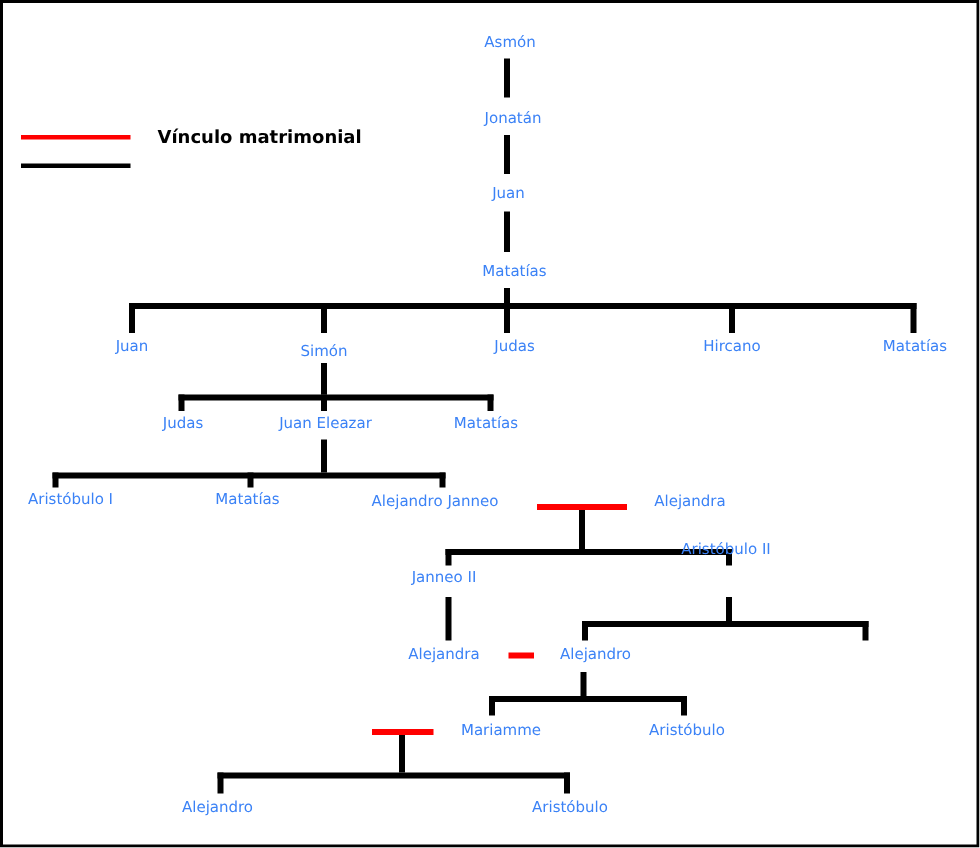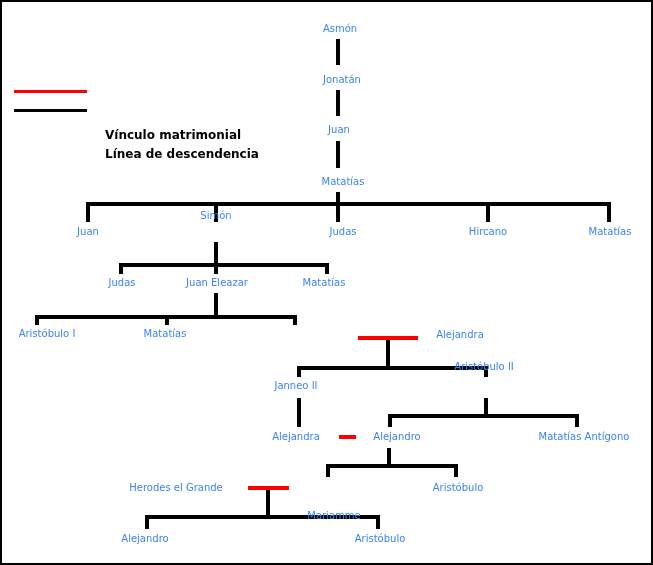--- a/index.html
+++ b/index.html
@@ -10,32 +10,31 @@
   }
   .node{
     position:absolute;transform:translateX(-50%);
     font-size:10px;line-height:16px;color:#3b82f6;white-space:nowrap;
   }
   .lh{position:absolute;height:4px;background:#000;}
   .lv{position:absolute;width:4px;background:#000;}
   .legend-swatch{position:absolute;height:3px;background:#000;}
   .legend-label{
     position:absolute;font-size:12px;font-weight:bold;line-height:14px;
-    color:#000;white-space:nowrap;margin-top:44px;
+    color:#000;white-space:nowrap;
   }
 </style>
 </head>
 <body>
 
 <div class="canvas">
 
   <div class="legend-swatch" style="left: 12px; top: 88px; width: 73px; background: rgb(255, 0, 0);"></div>
   <div class="legend-label" style="left:103px;top:82px">Vínculo matrimonial</div>
   <div class="legend-swatch" style="left: 12px; top: 107px; width: 73px; background: rgb(0, 0, 0);"></div>
-  <div class="legend-label" style="left:103px;top:101px">Línea de descendencia</div>
 
   <div class="lv" style="left:334px;top:37px;height:26px"></div>
   <div class="lv" style="left:334px;top:88px;height:26px"></div>
   <div class="lv" style="left:334px;top:139px;height:27px"></div>
   <div class="lv" style="left:334px;top:190px;height:14px"></div>
 
   <div class="lh" style="left:84px;top:200px;width:525px"></div>
   <div class="lv" style="left:84px;top:200px;height:20px"></div>
   <div class="lv" style="left:212px;top:200px;height:20px"></div>
   <div class="lv" style="left:334px;top:200px;height:20px"></div>
@@ -80,40 +79,39 @@
   <div class="lh" style="left:143px;top:513px;width:235px"></div>
   <div class="lv" style="left:143px;top:513px;height:14px"></div>
   <div class="lv" style="left:374px;top:513px;height:14px"></div>
 
   <div class="node" style="left:338px;top:19px">Asmón</div>
   <div class="node" style="left:340px;top:70px">Jonatán</div>
   <div class="node" style="left:337px;top:120px">Juan</div>
   <div class="node" style="left:341px;top:172px">Matatías</div>
 
   <div class="node" style="left:86px;top:222px">Juan</div>
-  <div class="node" style="left:214px;top:206px">Simón</div>
+  <div class="node" style="left:214px;top:225px">Simón</div>
   <div class="node" style="left:341px;top:222px">Judas</div>
   <div class="node" style="left:486px;top:222px">Hircano</div>
   <div class="node" style="left:608px;top:222px">Matatías</div>
 
   <div class="node" style="left:120px;top:273px">Judas</div>
   <div class="node" style="left:215px;top:273px">Juan Eleazar</div>
   <div class="node" style="left:322px;top:273px">Matatías</div>
 
   <div class="node" style="left:45px;top:324px">Aristóbulo I</div>
   <div class="node" style="left:163px;top:324px">Matatías</div>
+  <div class="node" style="left:288px;top:325px">Alejandro Janneo</div>
   <div class="node" style="left:458px;top:325px">Alejandra</div>
 
   <div class="node" style="left:294px;top:376px">Janneo II</div>
   <div class="node" style="left:482px;top:357px">Aristóbulo II</div>
 
   <div class="node" style="left:294px;top:427px">Alejandra</div>
   <div class="node" style="left:395px;top:427px">Alejandro</div>
-  <div class="node" style="left:582px;top:427px">Matatías Antígono</div>
 
-  <div class="node" style="left:174px;top:478px">Herodes el Grande</div>
-  <div class="node" style="left:332px;top:506px">Mariamme</div>
+  <div class="node" style="left:332px;top:478px">Mariamme</div>
   <div class="node" style="left:456px;top:478px">Aristóbulo</div>
 
   <div class="node" style="left:143px;top:529px">Alejandro</div>
   <div class="node" style="left:378px;top:529px">Aristóbulo</div>
 
 </div>
 
 </body></html>

